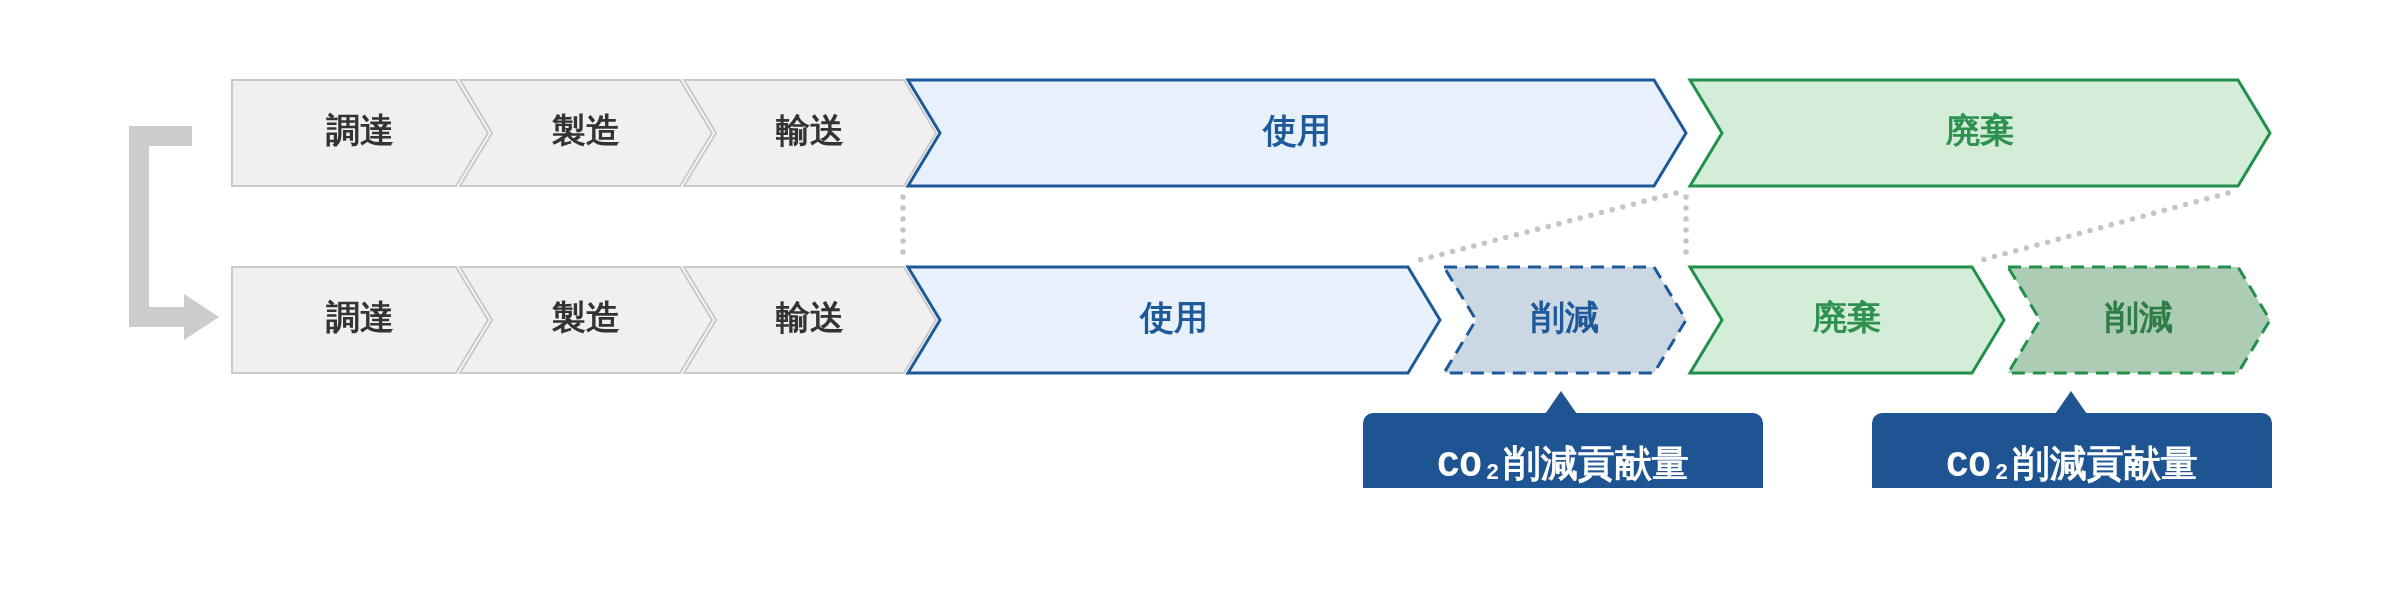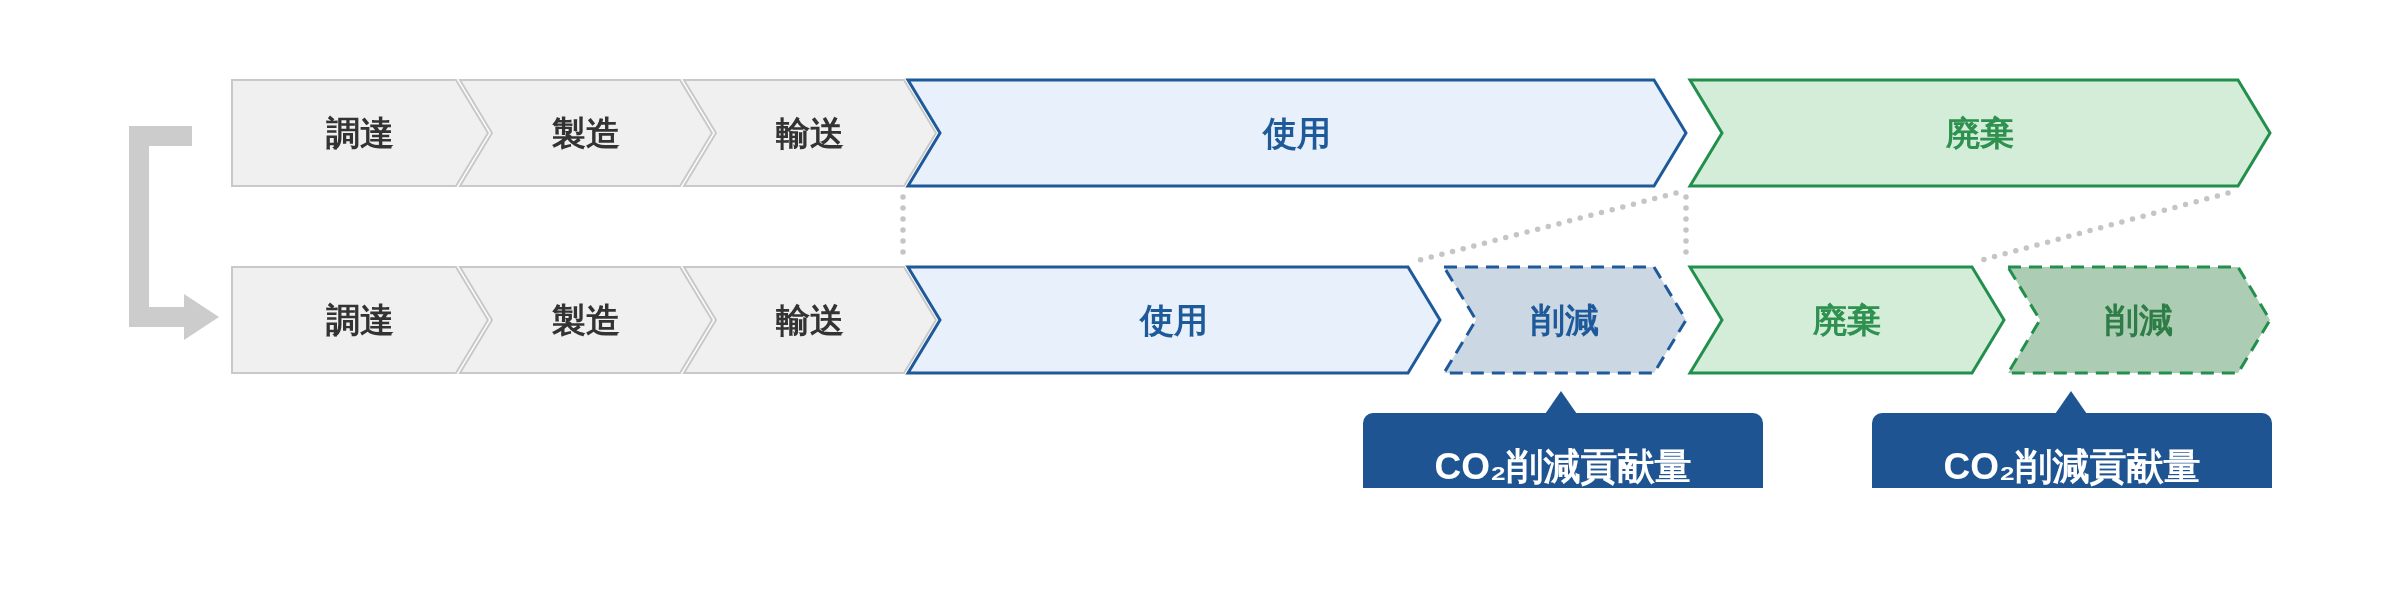--- a/index.html
+++ b/index.html
@@ -1,18 +1,18 @@
 <!DOCTYPE html>
 <html><head>
 <meta charset="utf-8">
 <style>
   html, body { margin: 0; padding: 0; background: #ffffff; }
   .stage-wrap {
     width: 2400px; height: 488px; position: relative;
-    font-family: Liberation Sans, sans-serif;
+    font-family: Liberation Mono, monospace;
     background: #ffffff;
   }
   svg { display: block; }
 
   
   .seg-gray   { fill: #f0f0f0; stroke: #c9c9c9; stroke-width: 2; }
   .seg-blue   { fill: #e8f1fb; stroke: #1e5a99; stroke-width: 3; }
   .seg-blue-red  { fill: #ccd7e4; stroke: #1e5a99; stroke-width: 3; stroke-dasharray: 13 8; }
   .seg-green  { fill: #d3edd9; stroke: #22904c; stroke-width: 3; }
   .seg-green-red { fill: #accdb4; stroke: #22904c; stroke-width: 3; stroke-dasharray: 13 8; }

